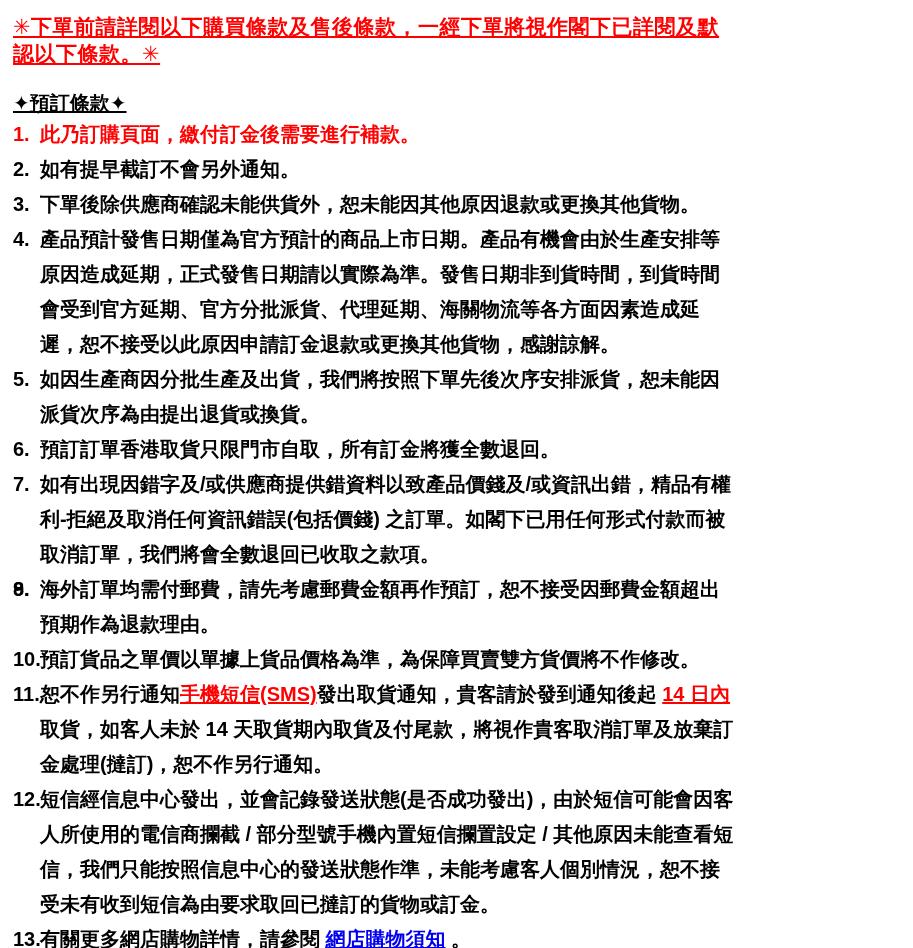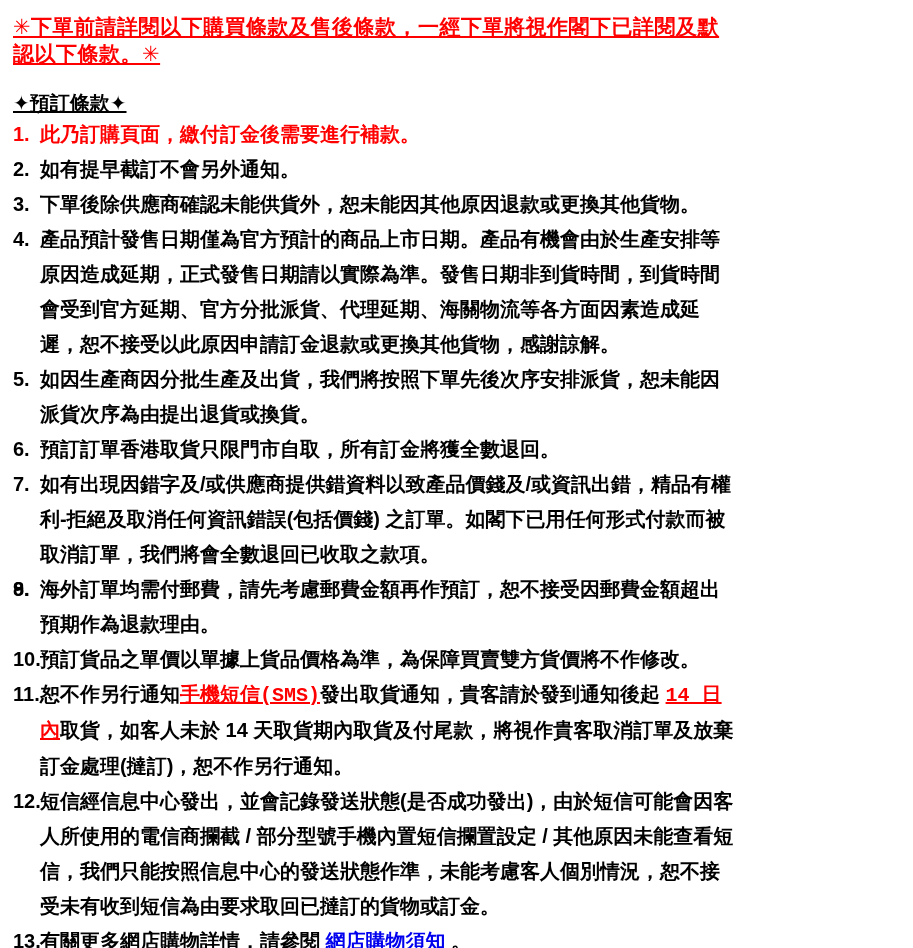--- a/index.html
+++ b/index.html
@@ -54,21 +54,20 @@
   }
   .term.red {
     color: var(--accent-red, #ff0000);
   }
   .term .normal {
     color: inherit;
   }
   .term .red-underline {
     color: var(--accent-red, #ff0000);
     text-decoration: underline;
-    font-family: Liberation Mono, monospace;
   }
   .term a.link {
     color: var(--link-blue, #0000ee);
     text-decoration: underline;
     cursor: pointer;
   }
 </style>
 </head>
 <body>
 

